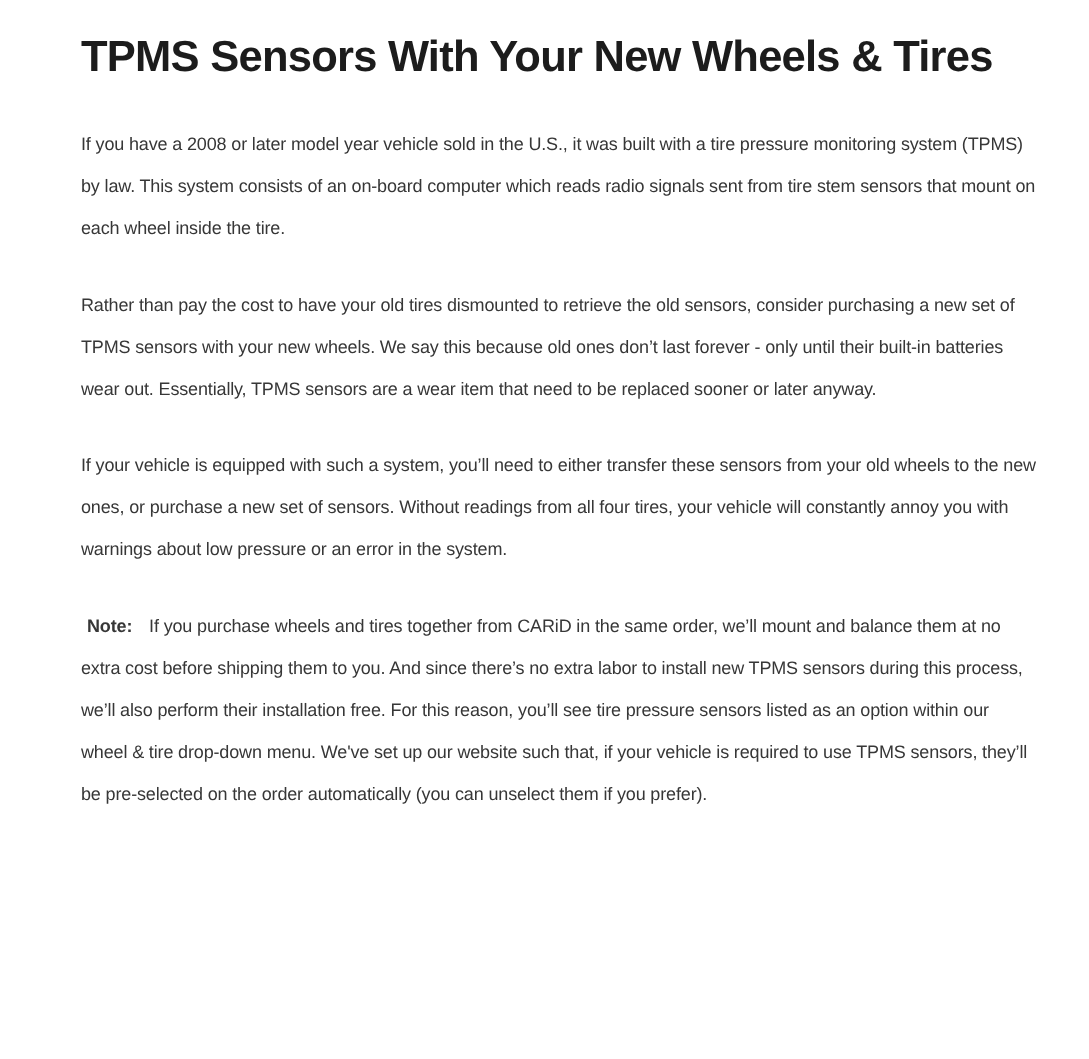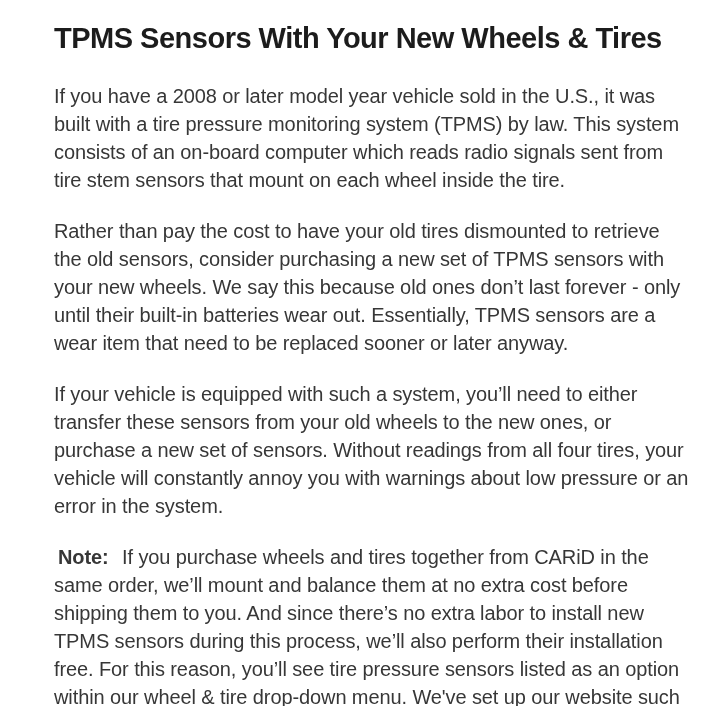--- a/index.html
+++ b/index.html
@@ -16,21 +16,21 @@
   }
   .page-title {
     font-size: 29px;
     font-weight: 700;
     letter-spacing: -0.5px;
     color: #1c1c1c;
     line-height: 1.15;
     margin-bottom: 27px;
   }
   .para {
-    font-size: 20px;
+    font-size: 12px;
     line-height: 28px;
     letter-spacing: -0.1px;
     color: #373737;
     margin-bottom: 23px;
     max-width: 655px;
   }
   .note-label {
     font-weight: 700;
     color: #373737;
   }

